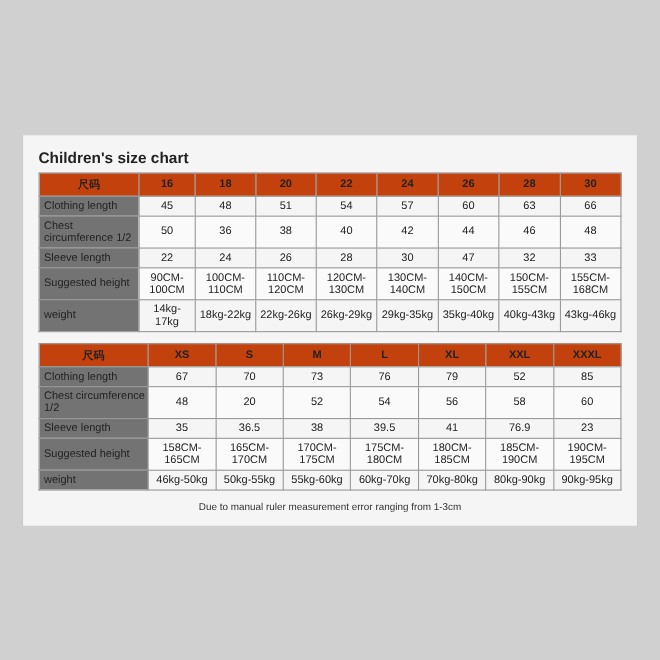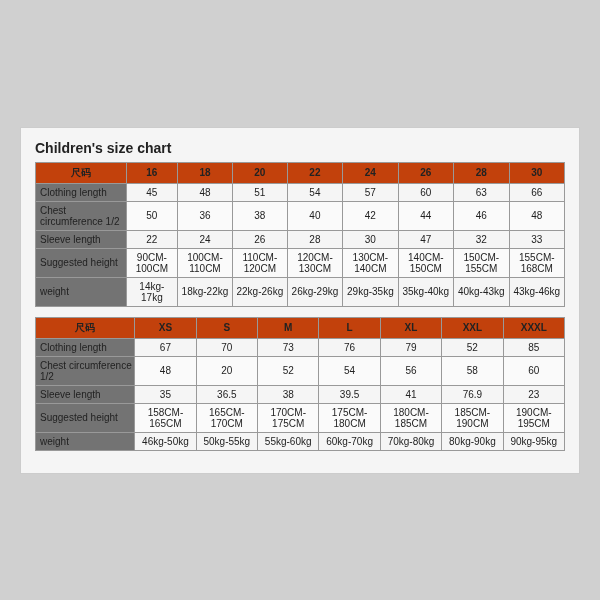--- a/index.html
+++ b/index.html
@@ -196,13 +196,14 @@
           <td>50kg-55kg</td>
           <td>55kg-60kg</td>
           <td>60kg-70kg</td>
           <td>70kg-80kg</td>
           <td>80kg-90kg</td>
           <td>90kg-95kg</td>
         </tr>
       </tbody>
   </table>
 
+  <div class="note">Due to manual ruler measurement error ranging from 1-3cm</div>
 </div>
 
 </body></html>

